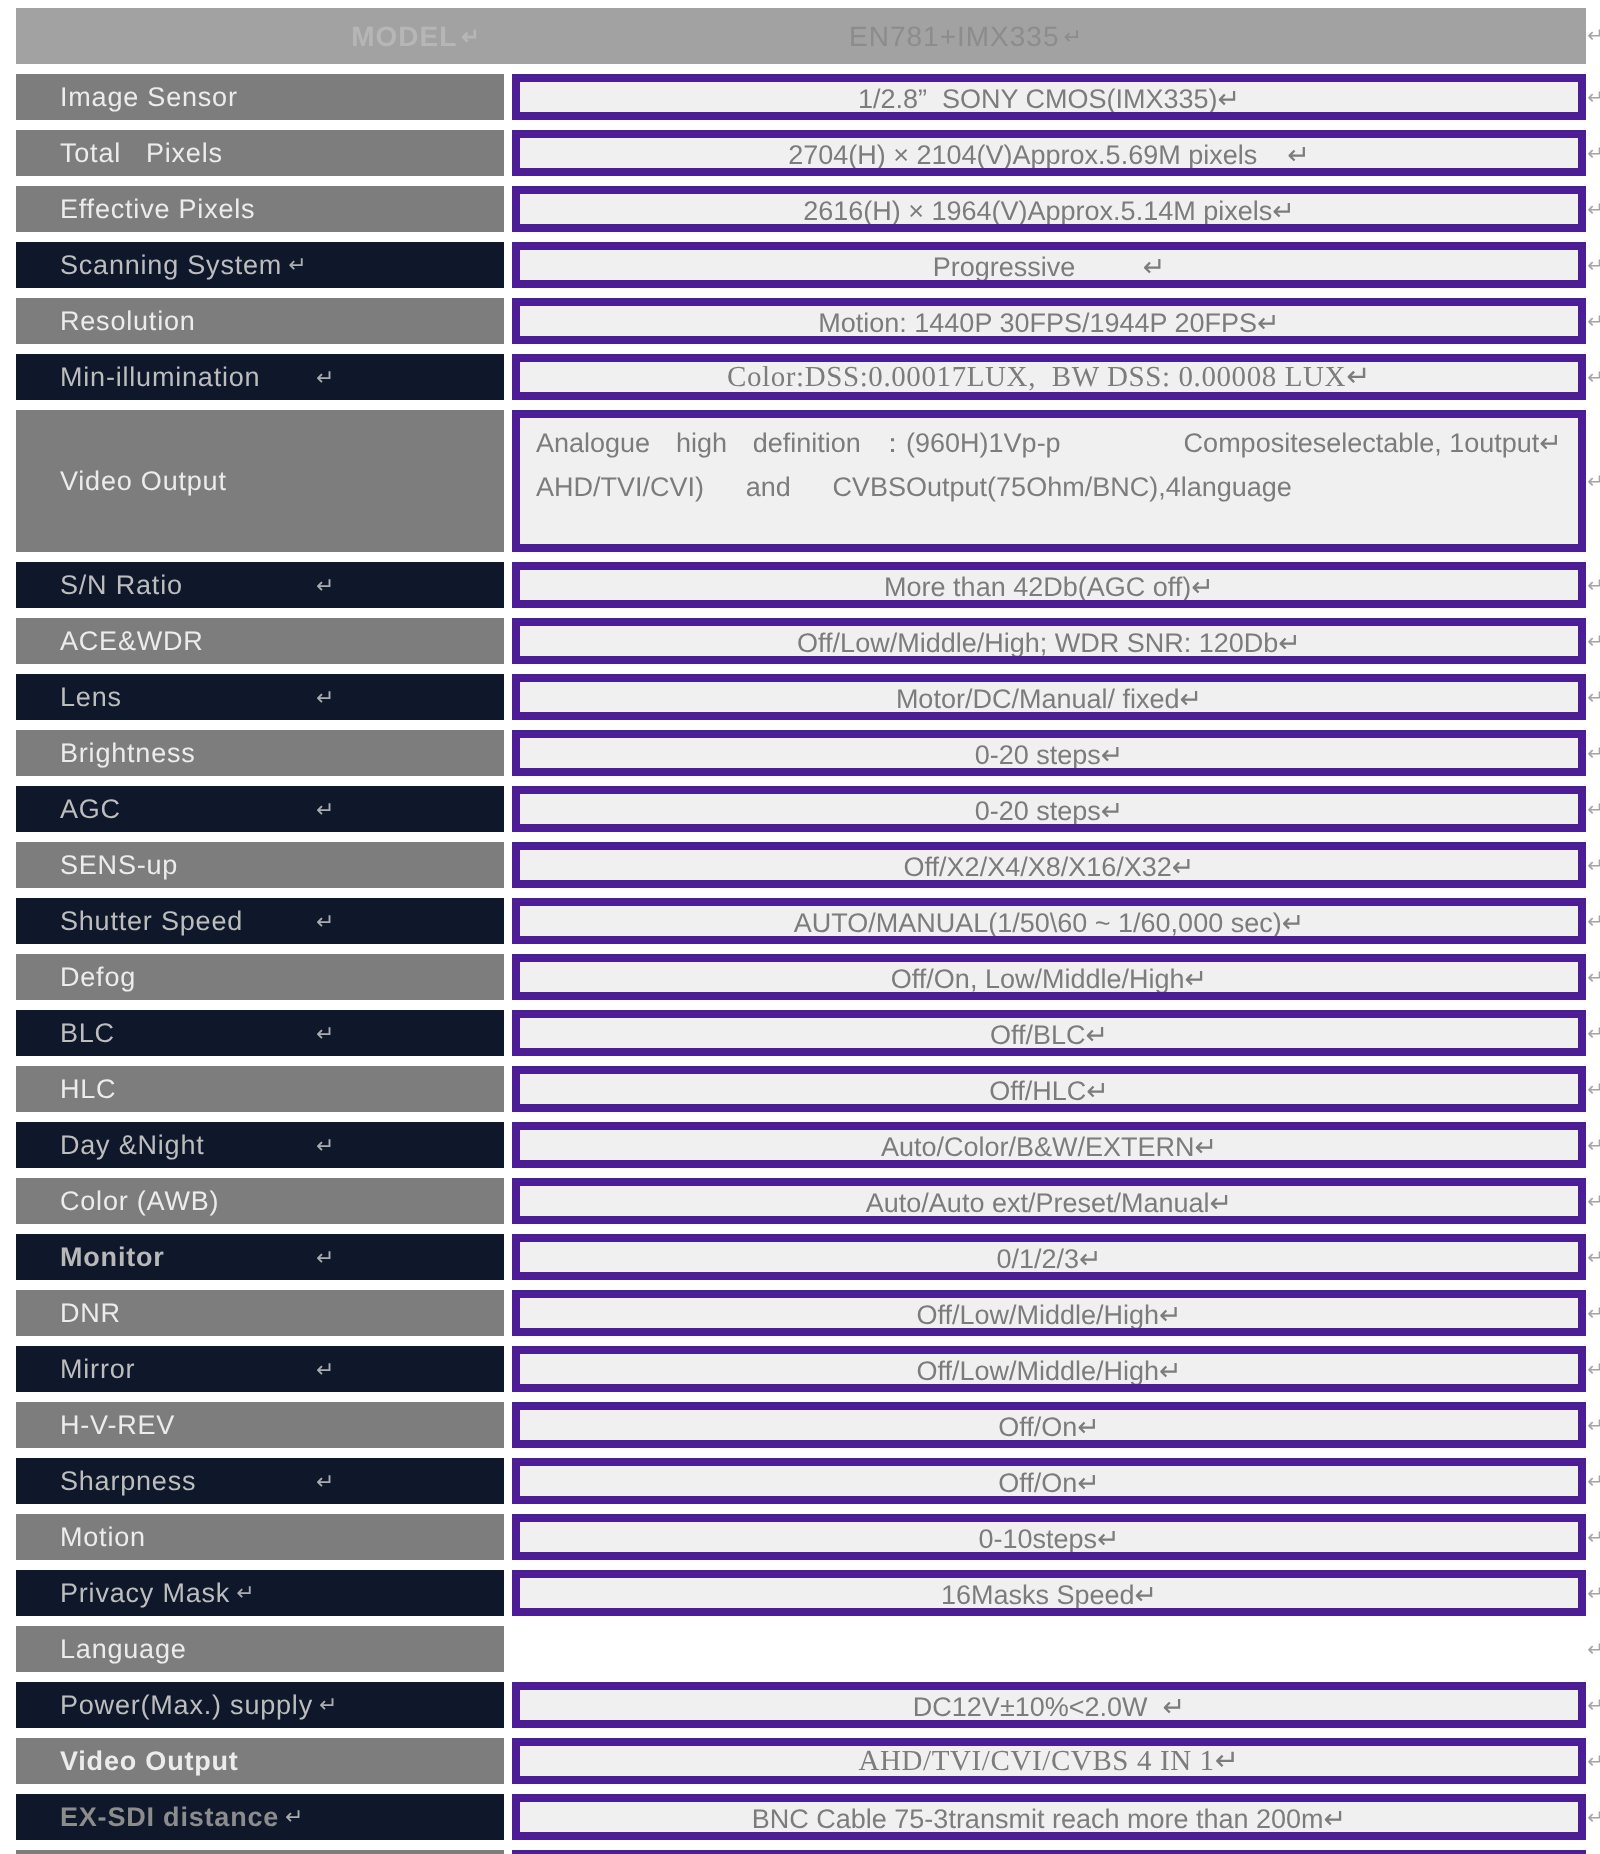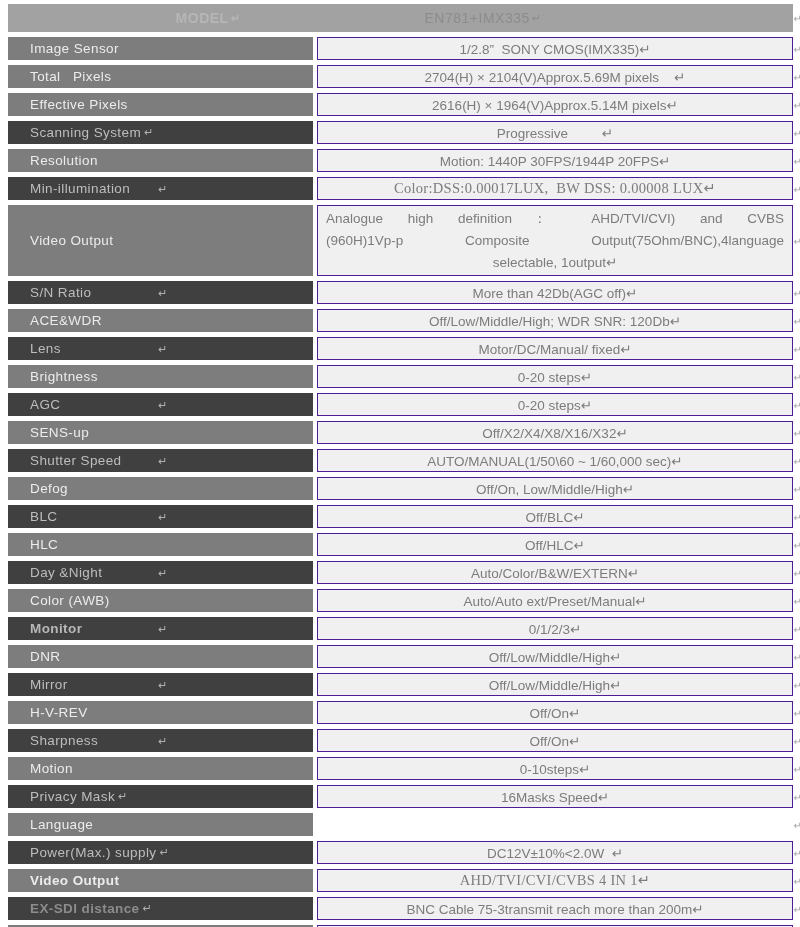--- a/index.html
+++ b/index.html
@@ -23,42 +23,42 @@
     position:absolute;left:290px;width:370px;top:0;height:28px;
     display:flex;align-items:center;justify-content:center;
     font-size:14px;color:#8c8c8c;letter-spacing:0.5px;white-space:pre;
   }
   .hmark{font-size:11px;margin-left:2px;}
 
   
   .row{display:flex;height:23px;margin-bottom:5px;position:relative;}
   .row.tall{height:71px;}
   .label-cell{
-    width:305px;flex:none;box-sizing:border-box;padding-left:22px;
+    width:244px;flex:none;box-sizing:border-box;padding-left:22px;
     display:flex;align-items:center;position:relative;
     font-size:13.5px;letter-spacing:0.4px;white-space:pre;
   }
   .row.dark  .label-cell{background:#7d7d7d;color:#ececec;}
-  .row.light .label-cell{background:#404040;color:#bdbdbd;align-items:center;}
+  .row.light .label-cell{background:#0f172a;color:#bdbdbd;align-items:center;}
   .lbl-text.bold{font-weight:bold;}
   .lbl-text.bold-dark{font-weight:bold;color:#8c8c8c;}
   .row.light .lbl-text.bold{color:#b8b8b8;}
   .lbl-mark{font-size:11px;opacity:0.9;}
   .lbl-mark.inline{margin-left:3px;}
   .lbl-mark.tab{position:absolute;left:150px;top:50%;transform:translateY(-50%);}
   .gap{width:4px;flex:none;background:#ffffff;}
   .value-cell{
-    flex:1;box-sizing:border-box;border:1px solid #4c1d95;background:#f0f0f0;
+    flex:1;box-sizing:border-box;border:4px solid #4c1d95;background:#f0f0f0;
     display:flex;align-items:center;justify-content:center;
     font-size:13.5px;color:#7c7c7c;white-space:pre;overflow:hidden;
   }
   .val-text{white-space:pre;}
   .val-text.serif{font-family:"Liberation Serif", serif;font-size:14.5px;letter-spacing:0.3px;}
   .value-cell.multiline{
-    flex-direction:column;align-items:stretch;justify-content:center;
+    flex-direction:row;align-items:stretch;justify-content:center;
     padding:2px 8px;white-space:normal;
   }
   .vline{line-height:22px;text-align:center;white-space:pre;}
   .vline.just{text-align:justify;text-align-last:justify;white-space:normal;}
   .edge-mark{
     position:absolute;right:-9px;top:50%;transform:translateY(-50%);
     font-size:10px;color:#a5a5a5;
   }
   .header-row .edge-mark{right:-9px;}
 </style>

